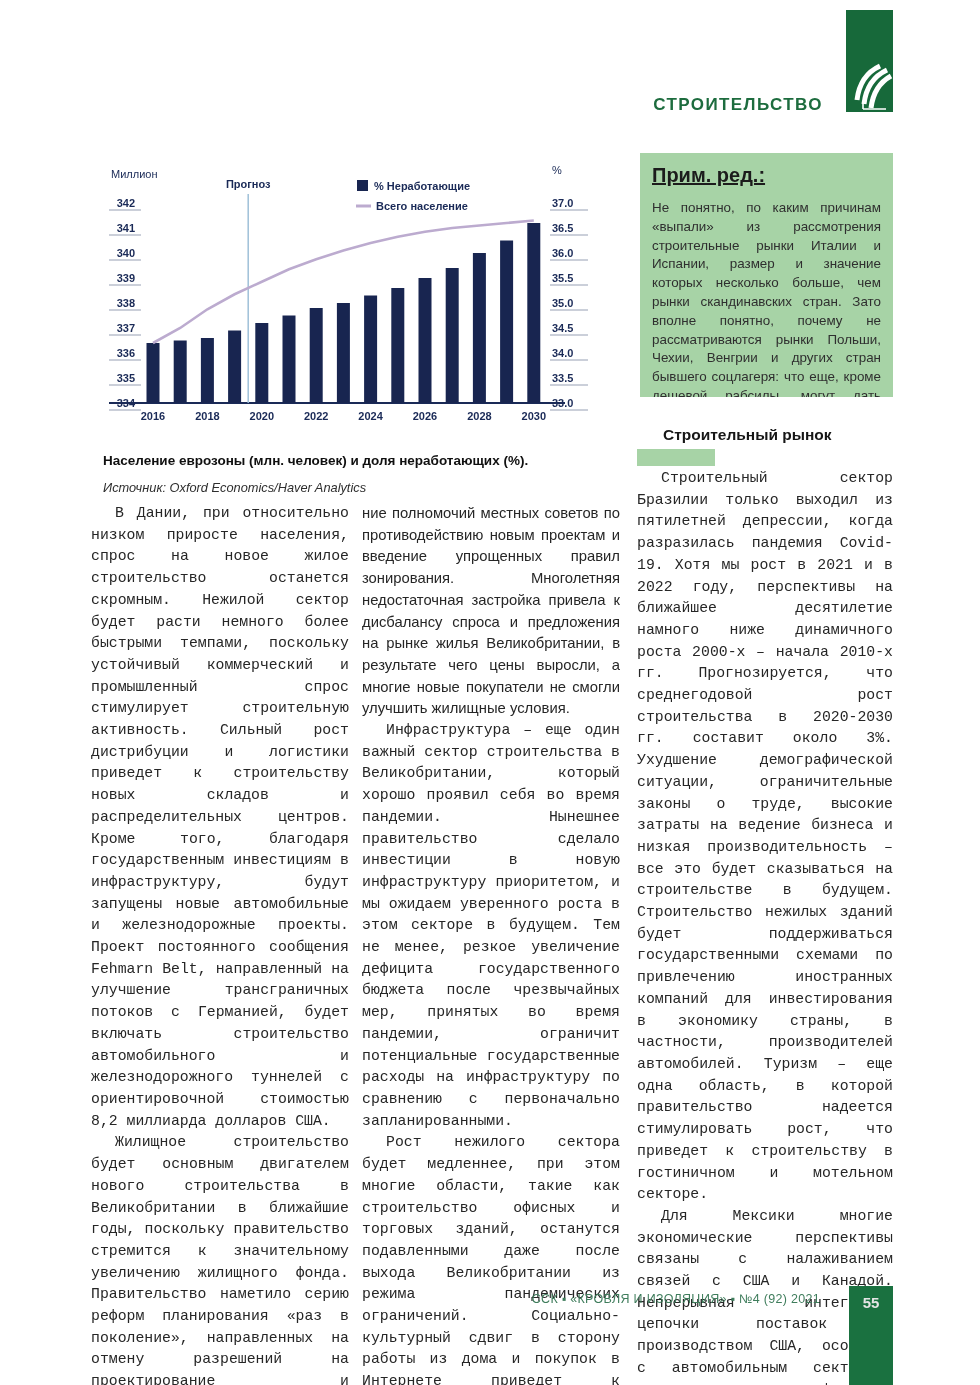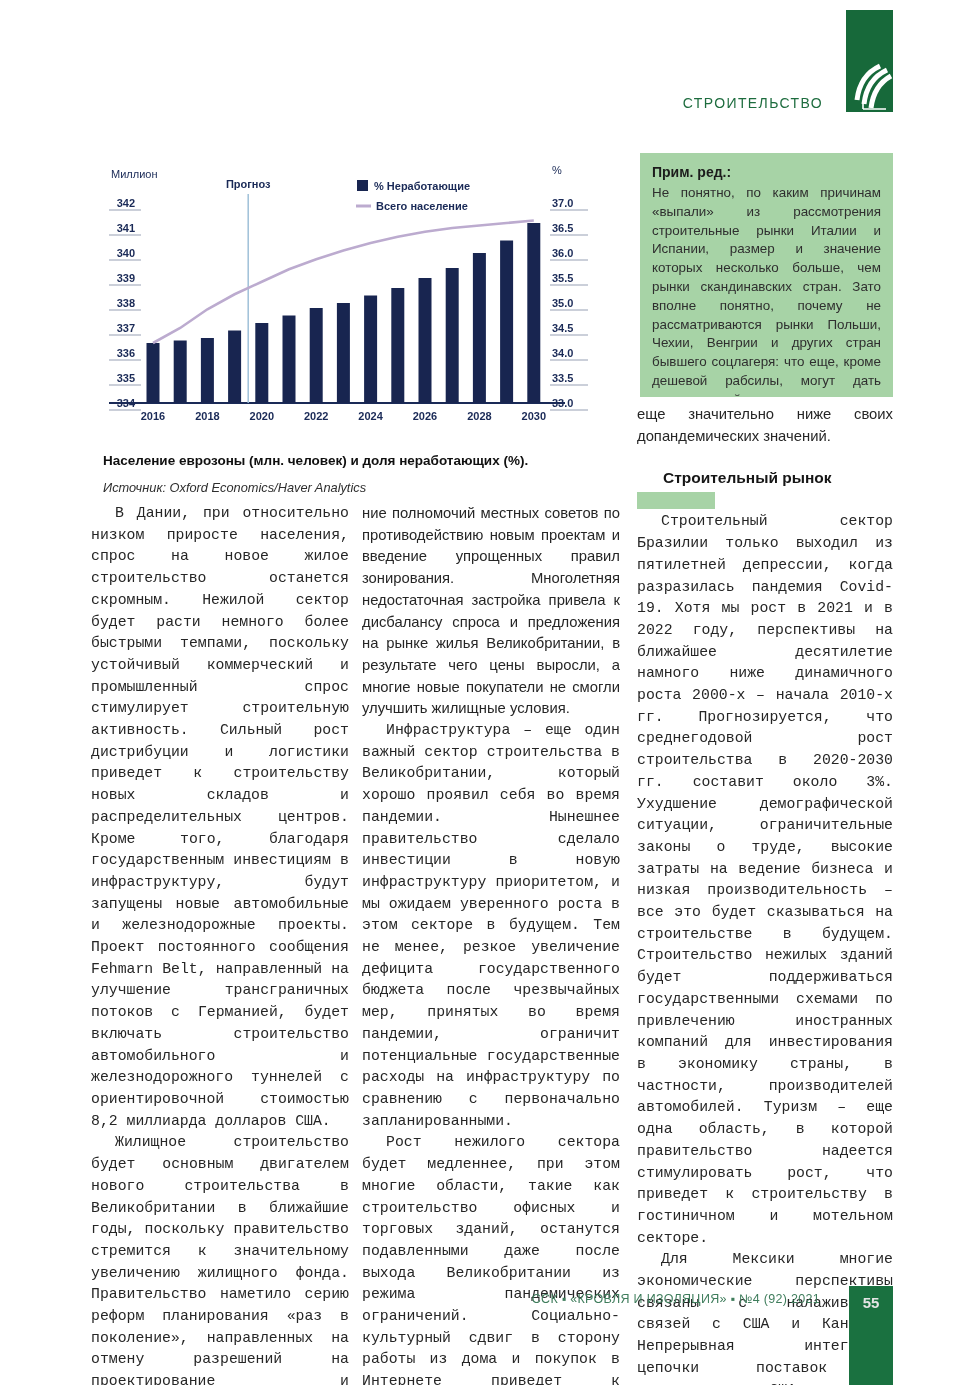--- a/index.html
+++ b/index.html
@@ -1,37 +1,37 @@
 <!DOCTYPE html>
 <html><head>
 <meta charset="utf-8">
 <style>
   html,body{margin:0;padding:0;background:#e8e8e8;}
   .page{position:relative;width:980px;height:1385px;background:#ffffff;overflow:hidden;
         font-family:"Liberation Sans",sans-serif;color:#262626;}
 
   
-  .section-label{position:absolute;top:95px;right:157px;font-size:14px;font-weight:normal;
+  .section-label{position:absolute;top:95px;right:157px;font-size:17px;font-weight:bold;
                  letter-spacing:1.4px;color:#1d6c3e;}
   .logo{position:absolute;top:10px;left:846px;width:47px;height:102px;background:#17693a;}
 
   
   .chart-wrap{position:absolute;left:95px;top:158px;width:530px;height:278px;}
   #chart-svg text{font-family:"Liberation Sans",sans-serif;fill:#1a2a57;}
   #chart-svg .tick{font-size:11px;font-weight:bold;}
   #chart-svg .ax{font-size:11px;}
 
   .chart-caption{position:absolute;left:103px;top:453px;width:520px;}
   .chart-caption .cap{font-size:13.5px;font-weight:bold;color:#101010;}
   .chart-caption .src{font-size:12.8px;font-style:italic;color:#2e2e2e;margin-top:12px;}
 
   
   .note-box{position:absolute;left:640px;top:153px;width:253px;height:244px;box-sizing:border-box;
             background:#a7d3a6;padding:11px 12px;overflow:hidden;}
-  .note-box .nb-title{font-size:14px;font-weight:bold;color:#1c1c1c;margin-bottom:4px;}
+  .note-box .nb-title{font-size:20px;font-weight:bold;color:#1c1c1c;margin-bottom:12px;text-decoration:underline;}
   .note-box .nb-body{font-size:13.4px;line-height:18.8px;color:#2f2f2f;text-align:justify;}
 
   
   .col{position:absolute;font-size:14.8px;line-height:21.7px;text-align:justify;color:#262626;}
   .col p{margin:0;}
   .col p.ind{text-indent:24px;font-family:Liberation Mono, monospace;}
   .col1{left:91px;top:503px;width:258px;}
   .col2{left:362px;top:503px;width:258px;}
   .col3{left:637px;top:404px;width:256px;}
 
@@ -152,21 +152,20 @@
     <p class="ind">Жилищное строительство будет основным двигателем нового строительства в Великобритании в ближайшие годы, поскольку правительство стремится к значительному увеличению жилищного фонда. Правительство наметило серию реформ планирования «раз в поколение», направленных на отмену разрешений на проектирование и строительство новых домов. Это означает ограниче-</p>
   </div>
 
   <div class="col col2">
     <p>ние полномочий местных советов по противодействию новым проектам и введение упрощенных правил зонирования. Многолетняя недостаточная застройка привела к дисбалансу спроса и предложения на рынке жилья Великобритании, в результате чего цены выросли, а многие новые покупатели не смогли улучшить жилищные условия.</p>
     <p class="ind">Инфраструктура – еще один важный сектор строительства в Великобритании, который хорошо проявил себя во время пандемии. Нынешнее правительство сделало инвестиции в новую инфраструктуру приоритетом, и мы ожидаем уверенного роста в этом секторе в будущем. Тем не менее, резкое увеличение дефицита государственного бюджета после чрезвычайных мер, принятых во время пандемии, ограничит потенциальные государственные расходы на инфраструктуру по сравнению с первоначально запланированными.</p>
     <p class="ind">Рост нежилого сектора будет медленнее, при этом многие области, такие как строительство офисных и торговых зданий, останутся подавленными даже после выхода Великобритании из режима пандемических ограничений. Социально-культурный сдвиг в сторону работы из дома и покупок в Интернете приведет к относительно умеренному восстановлению в этих секторах по сравнению с другими секторами строительства. Частное коммерческое строительство остается вялым, при этом активность все</p>
   </div>
 
   <div class="col col3">
-    <p>еще значительно ниже своих допандемических значений.</p>
     <div class="sec-heading">
       <div class="hl"></div>
       <span>Строительный рынок</span>
     </div>
     <p class="ind">Строительный сектор Бразилии только выходил из пятилетней депрессии, когда разразилась пандемия Covid-19. Хотя мы рост в 2021 и в 2022 году, перспективы на ближайшее десятилетие намного ниже динамичного роста 2000-х – начала 2010-х гг. Прогнозируется, что среднегодовой рост строительства в 2020-2030 гг. составит около 3%. Ухудшение демографической ситуации, ограничительные законы о труде, высокие затраты на ведение бизнеса и низкая производительность – все это будет сказываться на строительстве в будущем. Строительство нежилых зданий будет поддерживаться государственными схемами по привлечению иностранных компаний для инвестирования в экономику страны, в частности, производителей автомобилей. Туризм – еще одна область, в которой правительство надеется стимулировать рост, что приведет к строительству в гостиничном и мотельном секторе.</p>
     <p class="ind">Для Мексики многие экономические перспективы связаны с налаживанием связей с США и Канадой. Непрерывная интеграция цепочки поставок с производством США, особенно с автомобильным сектором, остается ключевым фактором поддержки строительства зданий нежилого назначения. Жилищное строительство также важно в Мексике, поскольку при быстром росте населения, увеличении ми-</p>
   </div>
 
   <div class="footer-line">ССК ▪ «КРОВЛЯ И ИЗОЛЯЦИЯ» ▪ №4 (92) 2021</div>
   <div class="page-badge">55</div>

